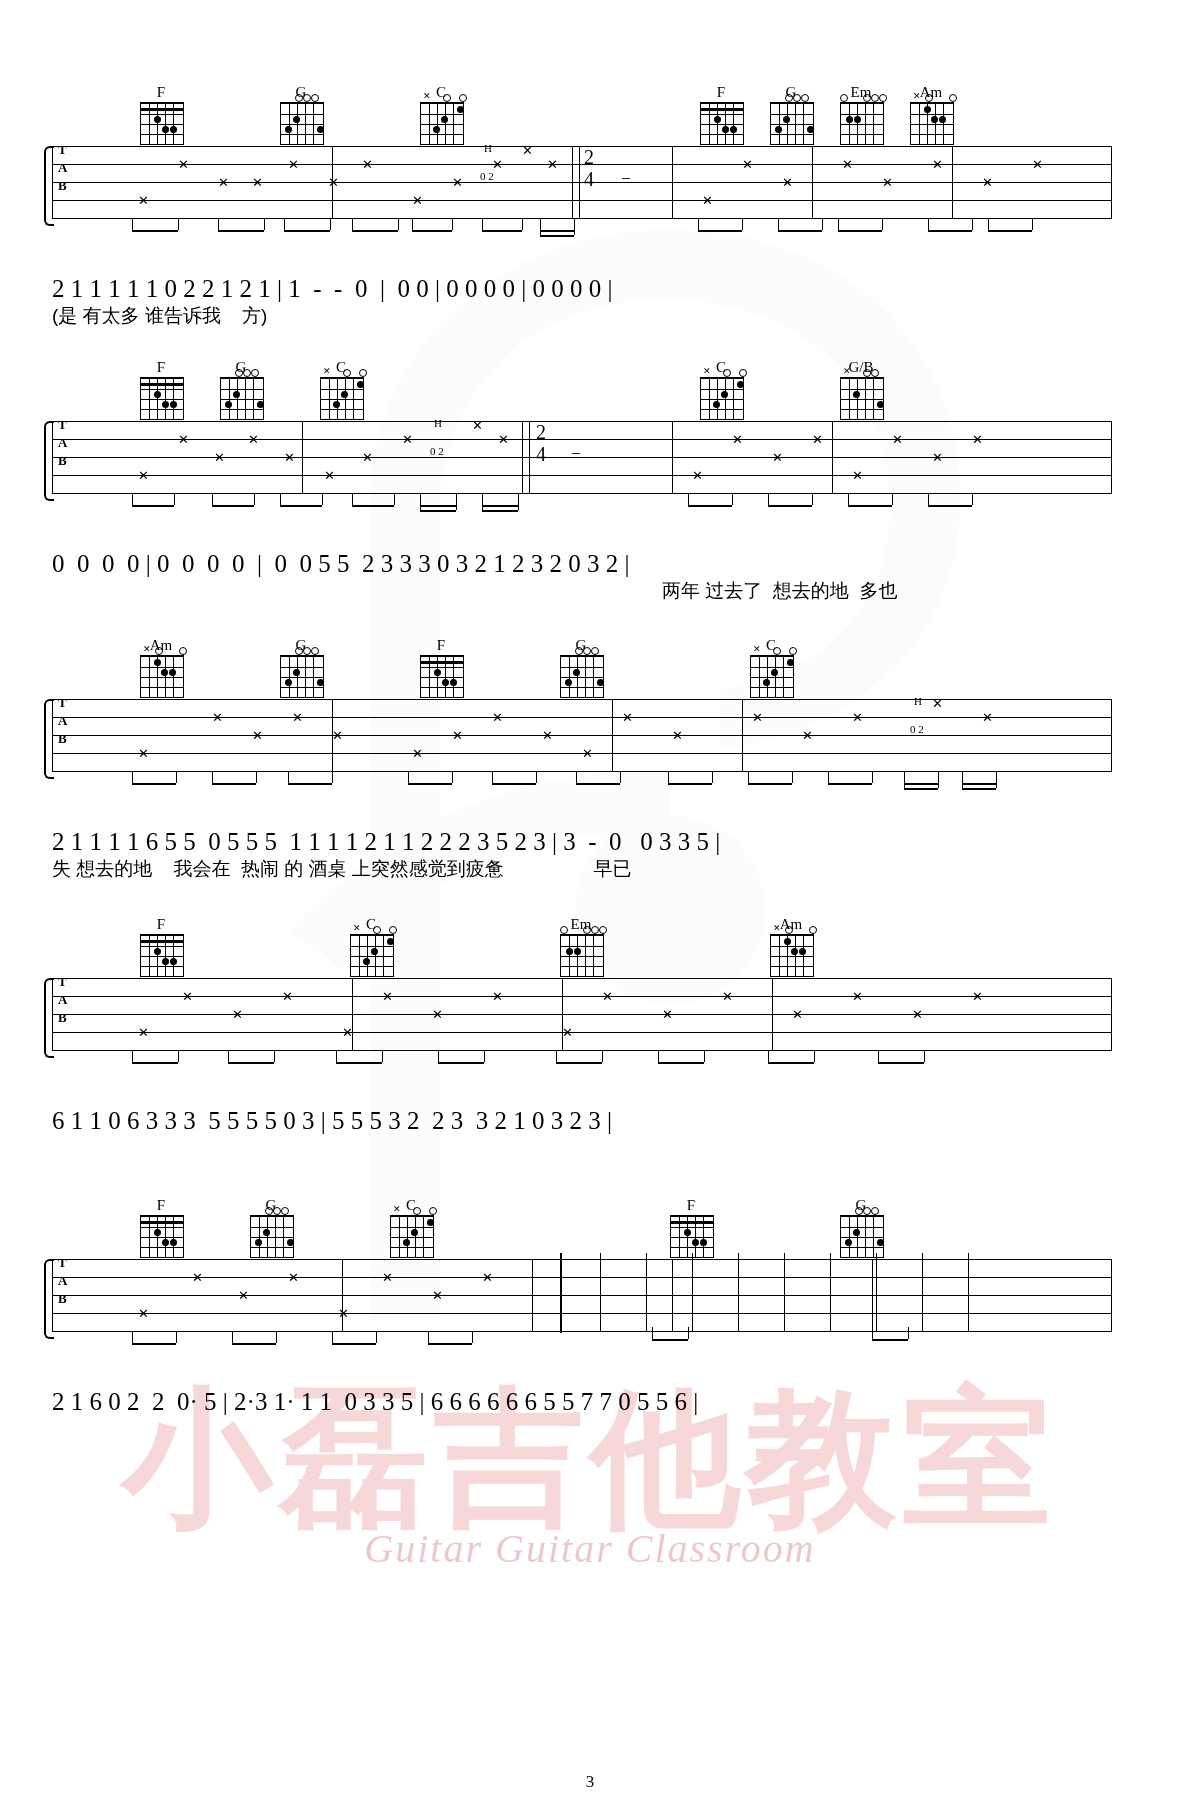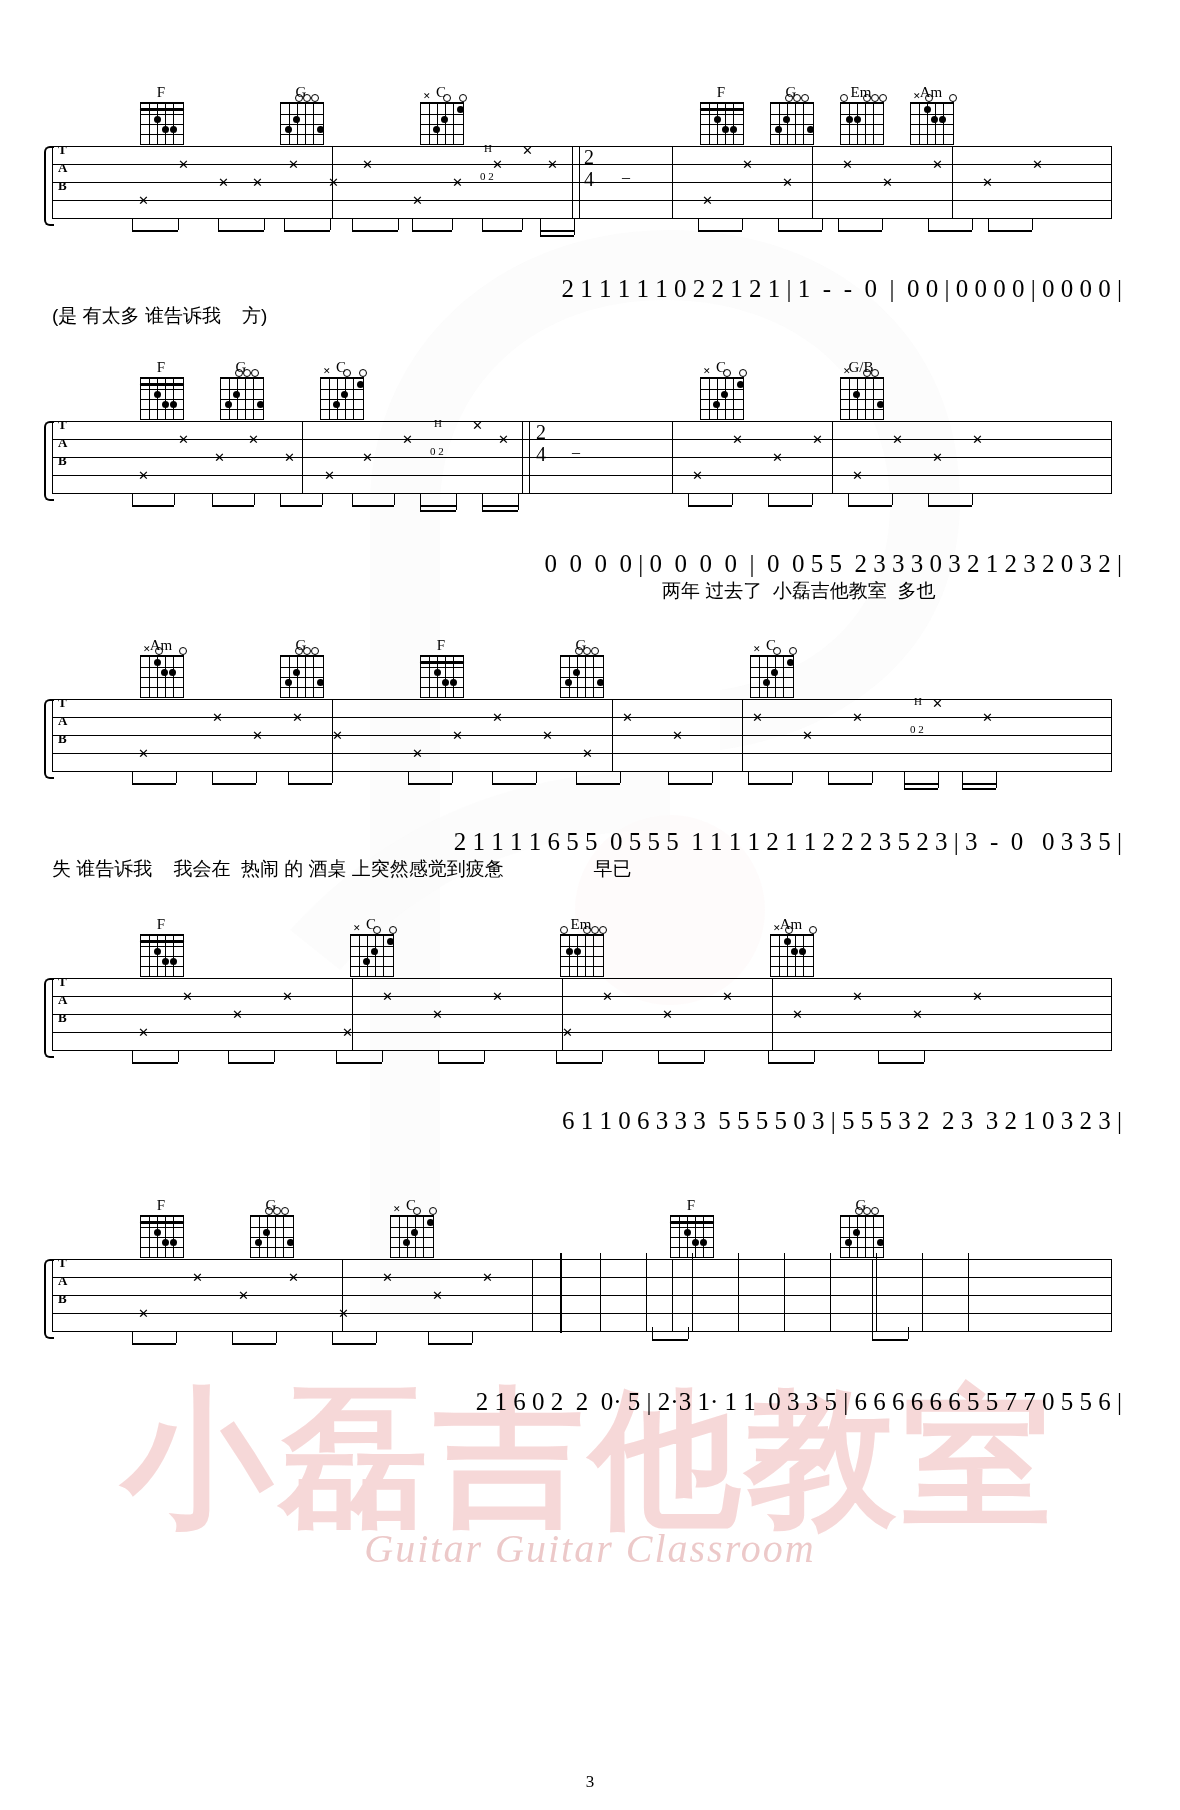--- a/index.html
+++ b/index.html
@@ -47,21 +47,21 @@
   .grid{position:absolute;top:0;left:8px;width:42px;height:40px;border:1px solid #000;border-top:2px solid #000;}
   .grid .v{position:absolute;top:0;height:100%;width:1px;background:#000;}
   .grid .h{position:absolute;left:0;width:100%;height:1px;background:#000;}
   .dot{position:absolute;width:7px;height:7px;border-radius:50%;background:#000;}
   .opn{position:absolute;width:6px;height:6px;border-radius:50%;border:1px solid #000;top:-10px;}
   .xm{position:absolute;top:-12px;font-size:9px;line-height:9px;}
   .bar-line{position:absolute;height:3px;background:#000;border-radius:2px;}
 
   
   .notes{position:absolute;left:52px;width:1070px;font-family:"Liberation Serif",serif;}
-  .numline{font-size:25px;letter-spacing:0px;white-space:pre;text-align:right;}
+  .numline{font-size:25px;letter-spacing:0px;white-space:pre;}
   .lyric{font-size:19px;white-space:pre;font-family:"Liberation Sans",sans-serif;}
 
   .pagenum{position:absolute;left:0;width:1180px;text-align:center;bottom:18px;font-size:17px;}
   .xmark{position:absolute;font-size:13px;line-height:13px;}
   .beam{position:absolute;height:2px;background:#000;}
   .stem{position:absolute;width:1px;background:#000;}
 </style>
 </head>
 <body>
 
@@ -450,21 +450,21 @@
       <div class="beam" style="left:796px;top:84px;width:44px"></div>
       <div class="stem" style="left:796px;top:72px;height:12px"></div>
         <div class="stem" style="left:840px;top:72px;height:12px"></div>
       <div class="beam" style="left:876px;top:84px;width:44px"></div>
       <div class="stem" style="left:876px;top:72px;height:12px"></div>
         <div class="stem" style="left:920px;top:72px;height:12px"></div>
     </div>
 
     <div class="notes" style="top:195px">
       <div class="numline">0  0  0  0 | 0  0  0  0  |  0  0 5 5  2 3 3 3 0 3 2 1 2 3 2 0 3 2 |</div>
-      <div class="lyric" style="padding-left:610px">两年 过去了  小磊吉他教室  多也</div>
+      <div class="lyric" style="padding-left:610px">两年 过去了  想去的地  多也</div>
     </div>
   </div>
 
   <div class="system" style="top:633px">
     <div class="chord" style="left:132px;top:22px">
       <div class="cname">Am</div>
       <div class="grid">
         <div class="v" style="left:8px"></div>
           <div class="v" style="left:16px"></div>
         <div class="v" style="left:24px"></div>
@@ -617,21 +617,21 @@
       <div class="stem" style="left:852px;top:72px;height:17px"></div>
         <div class="stem" style="left:886px;top:72px;height:17px"></div>
       <div class="beam" style="left:910px;top:84px;width:34px"></div>
       <div class="beam" style="left:910px;top:89px;width:34px"></div>
       <div class="stem" style="left:910px;top:72px;height:17px"></div>
         <div class="stem" style="left:944px;top:72px;height:17px"></div>
     </div>
 
     <div class="notes" style="top:195px">
       <div class="numline">2 1 1 1 1 6 5 5  0 5 5 5  1 1 1 1 2 1 1 2 2 2 3 5 2 3 | 3  -  0   0 3 3 5 |</div>
-      <div class="lyric">失 谁告诉我    我会在  热闹 的 酒桌 上突然感觉到疲惫                 早已</div>
+      <div class="lyric">失 想去的地    我会在  热闹 的 酒桌 上突然感觉到疲惫                 早已</div>
     </div>
   </div>
 
   <div class="system" style="top:912px">
     <div class="chord" style="left:132px;top:22px">
       <div class="cname">F</div>
       <div class="grid">
         <div class="v" style="left:8px"></div>
           <div class="v" style="left:16px"></div>
         <div class="v" style="left:24px"></div>

